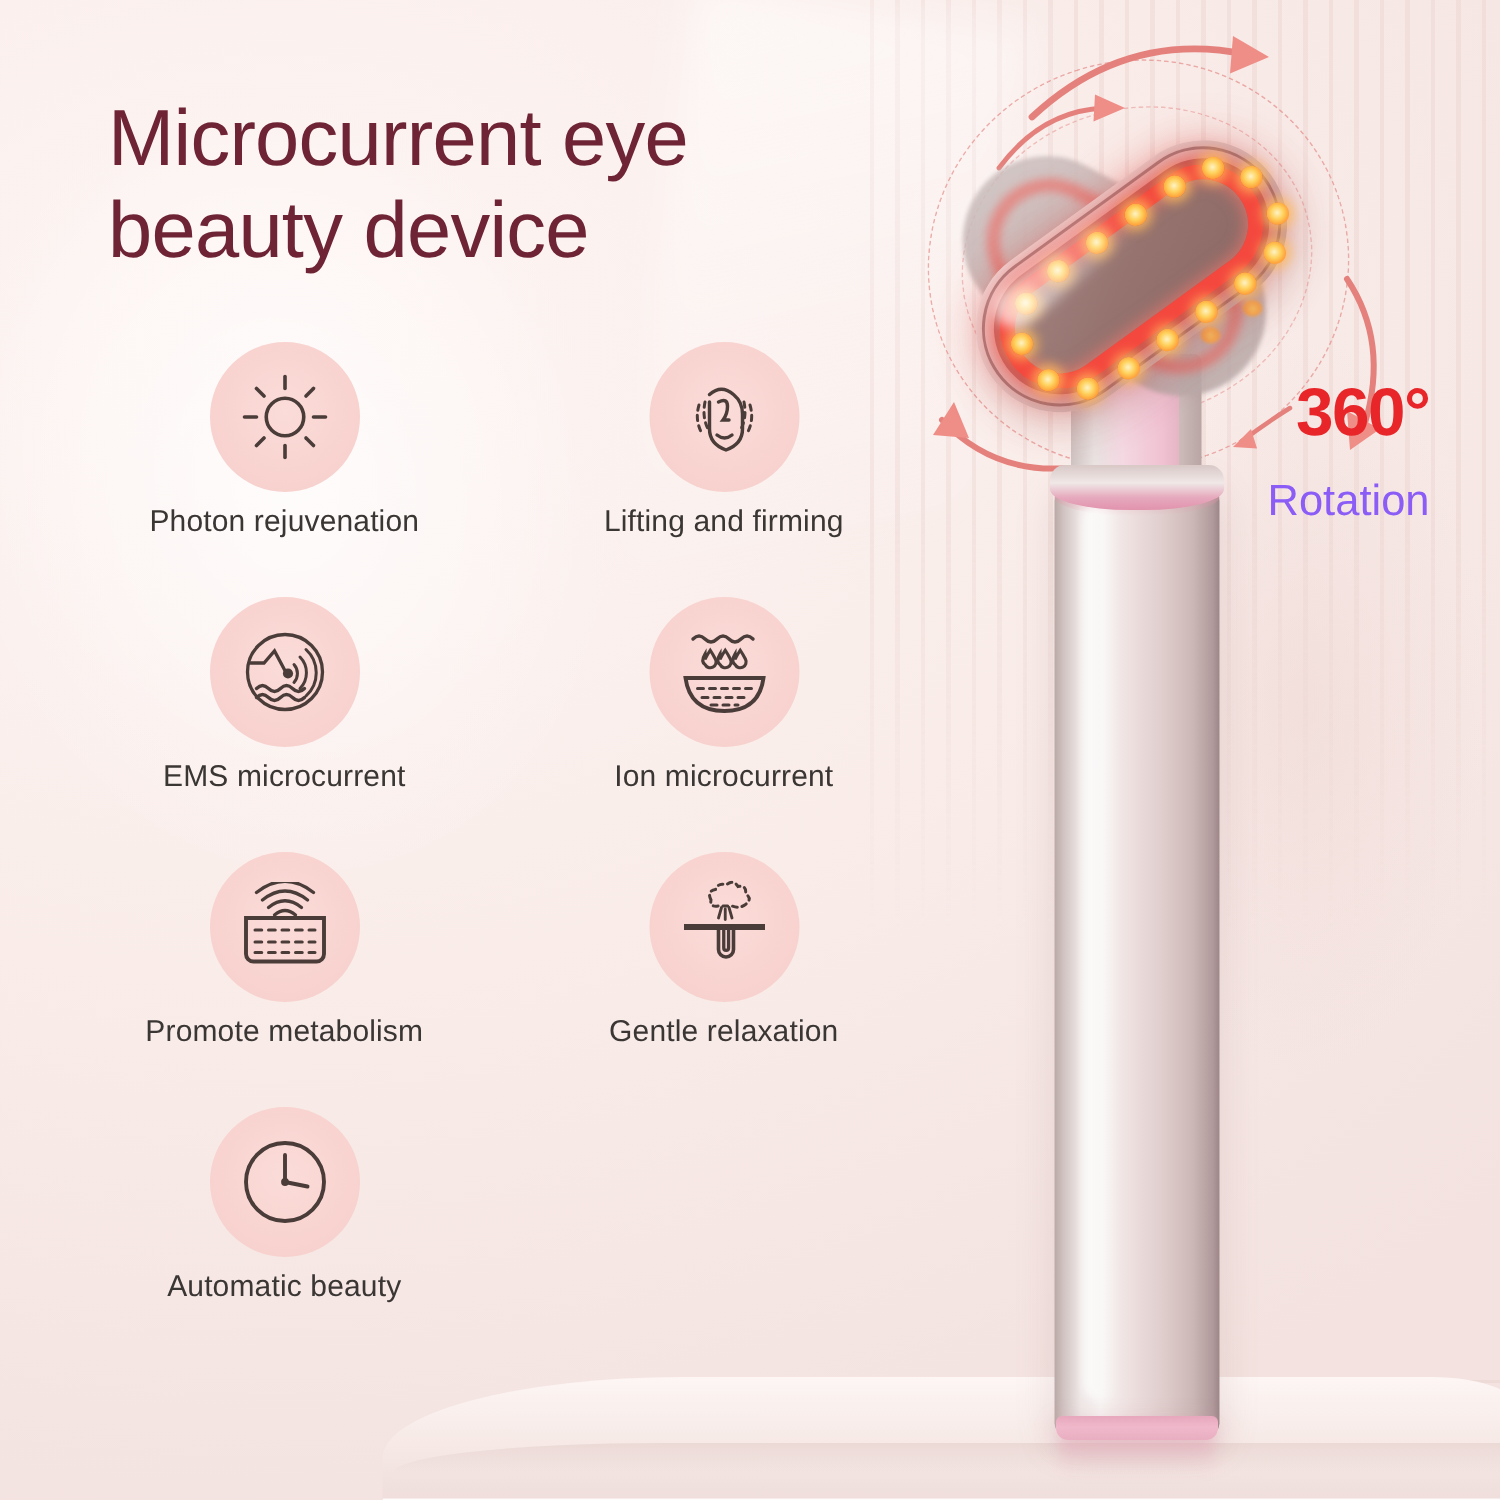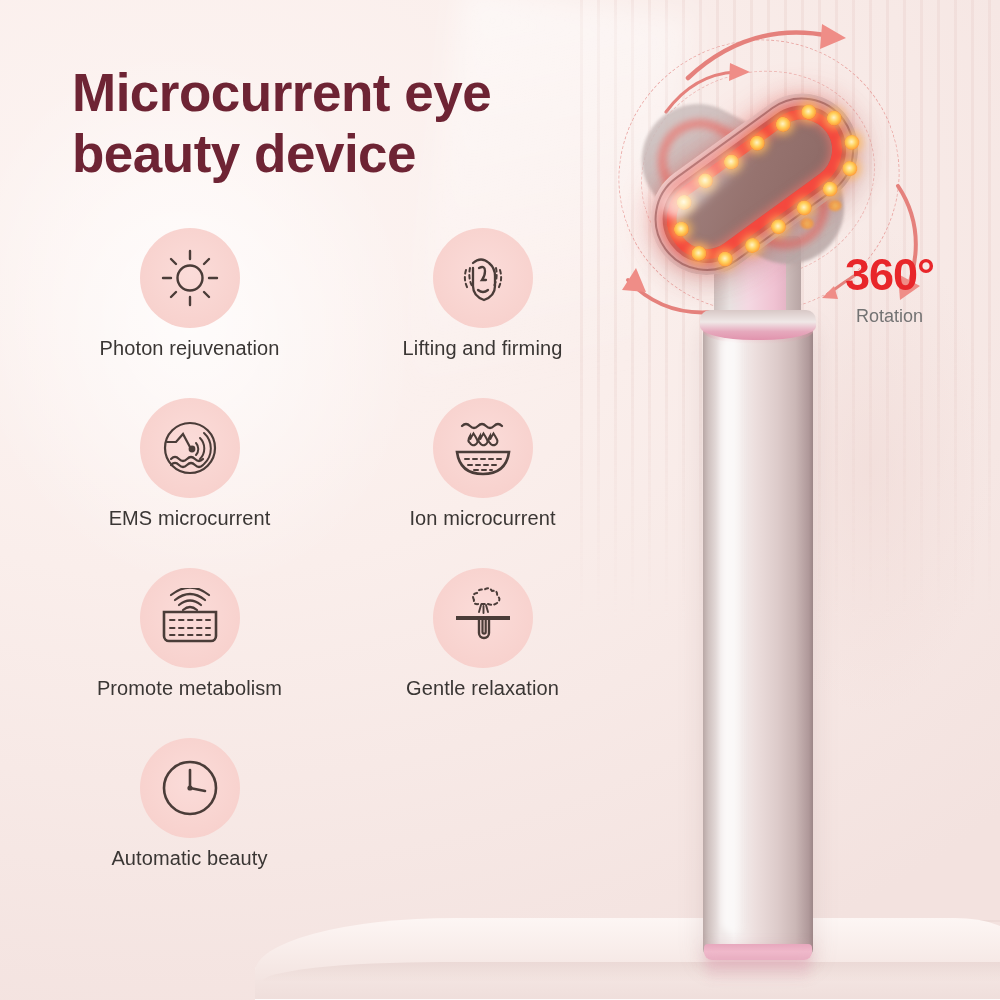--- a/index.html
+++ b/index.html
@@ -56,21 +56,21 @@
   }
   .wall-line {
     position:absolute; left:600px; bottom:78px; width:400px; height:2px;
     background:linear-gradient(90deg, rgba(226,203,199,0), rgba(226,203,199,.7) 35%, rgba(226,203,199,.3));
   }
 
   
   #headline {
     position:absolute; left:72px; top:62px; z-index:40;
     width:560px;
-    font-weight:bold;
+    font-weight:normal;
     font-size:53px;
     line-height:1.16;
     letter-spacing:-.5px;
     color:#6e2434;
   }
   #headline .ln { display:block; white-space:nowrap; }
 
   
   #features {
     position:absolute; left:62px; top:228px; z-index:40;
@@ -221,28 +221,28 @@
   .head-gloss {
     position:absolute; left:36px; top:82px; width:150px; height:28px;
     border-radius:40px;
     background:linear-gradient(110deg, rgba(255,255,255,.75), rgba(255,255,255,0) 72%);
     filter:blur(4px);
     transform:rotate(-4deg);
   }
 
   
   #rotation-callout {
-    position:absolute; left:845px; top:252px; z-index:45; text-align:center;
+    position:absolute; left:845px; top:252px; z-index:45; text-align:right;
   }
   #rotation-callout .deg {
     font-size:45px; font-weight:bold; color:#e8262a; line-height:1;
     letter-spacing:-1px;
   }
   #rotation-callout .cap {
-    font-size:18px; color:#737373; line-height:1.25; margin-top:8px;
+    font-size:29px; color:#8b5cf6; line-height:1.25; margin-top:19px;
   }
 </style>
 </head>
 <body>
 
 <div id="bg">
   <div class="bg-base"></div>
   <div class="bg-soft-l"></div>
   <div class="bg-soft-r"></div>
   <div class="bg-stripes"></div>

